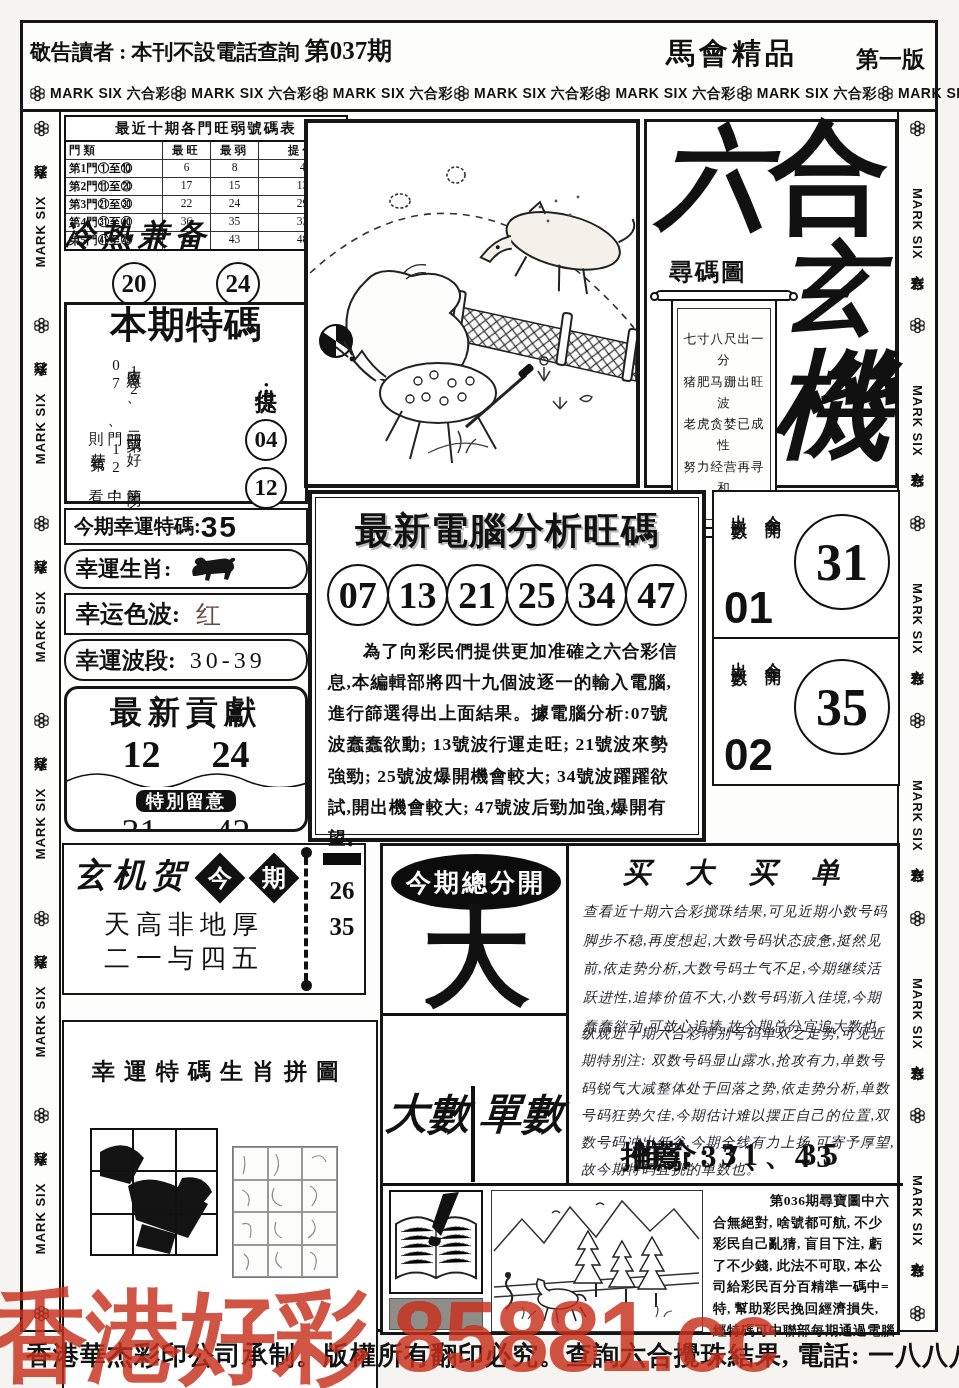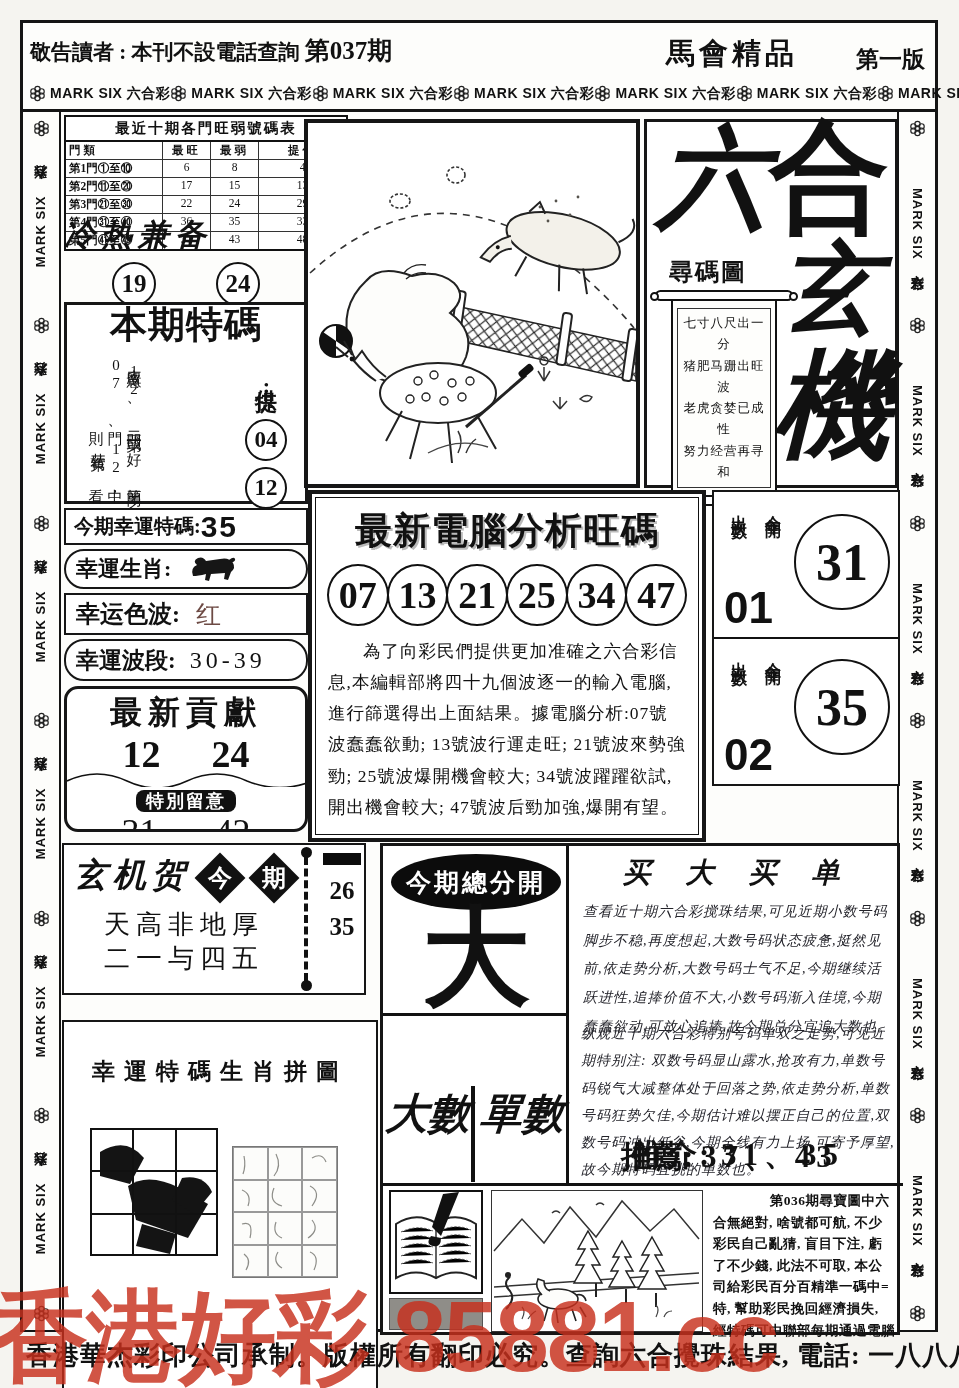--- a/index.html
+++ b/index.html
@@ -408,21 +408,21 @@
       <div>第5門㊶至㊾</div>
       <div>31</div>
       <div>43</div>
       <div>48</div>
     </div>
   </div>
 
   <div class="abs" style="left:64px;top:214px;width:244px;text-align:left">
     <div class="caltitle" style="font-size:31px">冷热兼备</div>
     <div style="display:flex;justify-content:space-around;margin-top:6px;padding:0 18px">
-      <span class="circ" style="width:44px;height:44px;font-size:25px">19</span>
+      <span class="circ" style="width:44px;height:44px;font-size:25px">20</span>
       <span class="circ" style="width:44px;height:44px;font-size:25px">24</span>
     </div>
   </div>
 
   <div class="box" style="left:64px;top:302px;width:244px;height:202px;border-width:3px">
     <div class="sans" style="text-align:center;font-size:37px;font-weight:900;letter-spacing:1px;line-height:1.1">本期特碼</div>
     <div class="vtext" style="position:absolute;left:10px;top:52px;height:140px;font-size:15px;letter-spacing:2px;display:flex">
       <span style="margin-left:9px">应留意12、07</span>
       <span style="margin-left:9px">二門或第一門、則</span>
       <span style="margin-left:9px">好12若转第</span>
@@ -623,21 +623,21 @@
     <div style="position:absolute;right:6px;top:-4px;font-size:120px;font-weight:800;line-height:1">合</div>
     <div style="position:absolute;right:16px;top:118px;font-size:98px;font-weight:800;font-style:italic;line-height:1">玄</div>
     <div style="position:absolute;right:4px;top:226px;font-size:118px;font-weight:800;font-style:italic;line-height:1">機</div>
     <div style="position:absolute;left:22px;top:134px;font-size:24px;font-weight:700;letter-spacing:2px"><span>尋碼圖</span></div>
     <div style="position:absolute;left:8px;top:168px;width:138px">
       <div style="height:11px;border:2px solid #111;border-radius:6px;background:#fff;position:relative">
         <span style="position:absolute;left:-7px;top:0px;width:9px;height:9px;border:2px solid #111;border-radius:50%;background:#fff"></span>
         <span style="position:absolute;right:-7px;top:0px;width:9px;height:9px;border:2px solid #111;border-radius:50%;background:#fff"></span>
       </div>
       <div style="margin:0 16px;border:2px solid #111;border-top:none;border-bottom:none;padding:7px 4px;background:#fefefc">
-        <div style="border:1px solid #333;padding:4px 2px;text-align:center;font-size:12.5px;line-height:1.7;letter-spacing:1px">
+        <div style="border:1px solid #333;padding:20px 2px;text-align:center;font-size:12.5px;line-height:1.7;letter-spacing:1px">
           <div>七寸八尺出一分</div>
           <div>猪肥马跚出旺波</div>
           <div>老虎贪婪已成性</div>
           <div>努力经营再寻和</div>
         </div>
       </div>
       <div style="height:11px;border:2px solid #111;border-radius:6px;background:#fff;position:relative">
         <span style="position:absolute;left:-7px;top:0px;width:9px;height:9px;border:2px solid #111;border-radius:50%;background:#fff"></span>
         <span style="position:absolute;right:-7px;top:0px;width:9px;height:9px;border:2px solid #111;border-radius:50%;background:#fff"></span>
       </div>
@@ -648,21 +648,21 @@
     <div style="position:absolute;inset:3px;border:1.5px solid #111;padding:8px 12px 6px">
       <div class="sans" style="text-align:center;font-size:37px;font-weight:900;letter-spacing:1px;text-shadow:2px 2px 0 #bbb">最新電腦分析旺碼</div>
       <div style="display:flex;justify-content:center;margin-top:8px">
         <span class="circ" style="width:62px;height:62px;font-size:38px;margin:0 -1px;border-width:2.5px">07</span>
         <span class="circ" style="width:62px;height:62px;font-size:38px;margin:0 -1px;border-width:2.5px">13</span>
         <span class="circ" style="width:62px;height:62px;font-size:38px;margin:0 -1px;border-width:2.5px">21</span>
         <span class="circ" style="width:62px;height:62px;font-size:38px;margin:0 -1px;border-width:2.5px">25</span>
         <span class="circ" style="width:62px;height:62px;font-size:38px;margin:0 -1px;border-width:2.5px">34</span>
         <span class="circ" style="width:62px;height:62px;font-size:38px;margin:0 -1px;border-width:2.5px">47</span>
       </div>
-      <div style="margin-top:10px;font-size:17.5px;line-height:1.78;letter-spacing:1px;text-indent:2em;font-weight:400">為了向彩民們提供更加准確之六合彩信息,本編輯部將四十九個波逐一的輸入電腦,進行篩選得出上面結果。據電腦分析:07號波蠢蠢欲動; 13號波行運走旺; 21號波來勢強勁; 25號波爆開機會較大; 34號波躍躍欲試,開出機會較大; 47號波后勁加強,爆開有望。</div>
+      <div style="margin-top:10px;font-size:17.5px;line-height:1.78;letter-spacing:1px;text-indent:2em;font-weight:700">為了向彩民們提供更加准確之六合彩信息,本編輯部將四十九個波逐一的輸入電腦,進行篩選得出上面結果。據電腦分析:07號波蠢蠢欲動; 13號波行運走旺; 21號波來勢強勁; 25號波爆開機會較大; 34號波躍躍欲試,開出機會較大; 47號波后勁加強,爆開有望。</div>
     </div>
   </div>
 
   <div class="box" style="left:712px;top:490px;width:188px;height:296px">
     <div style="position:relative;height:147px;border-bottom:2px solid #111">
       <div class="vtext" style="position:absolute;left:14px;top:10px;font-size:16px;font-weight:600;letter-spacing:4px">出次數</div>
       <div class="vtext" style="position:absolute;left:48px;top:10px;font-size:16px;font-weight:600;letter-spacing:4px">今年開</div>
       <div class="sans" style="position:absolute;left:10px;bottom:4px;font-size:44px;font-weight:700">01</div>
       <span class="circ" style="position:absolute;right:8px;top:22px;width:96px;height:96px;font-size:52px;border-width:2.5px">31</span>
     </div>

